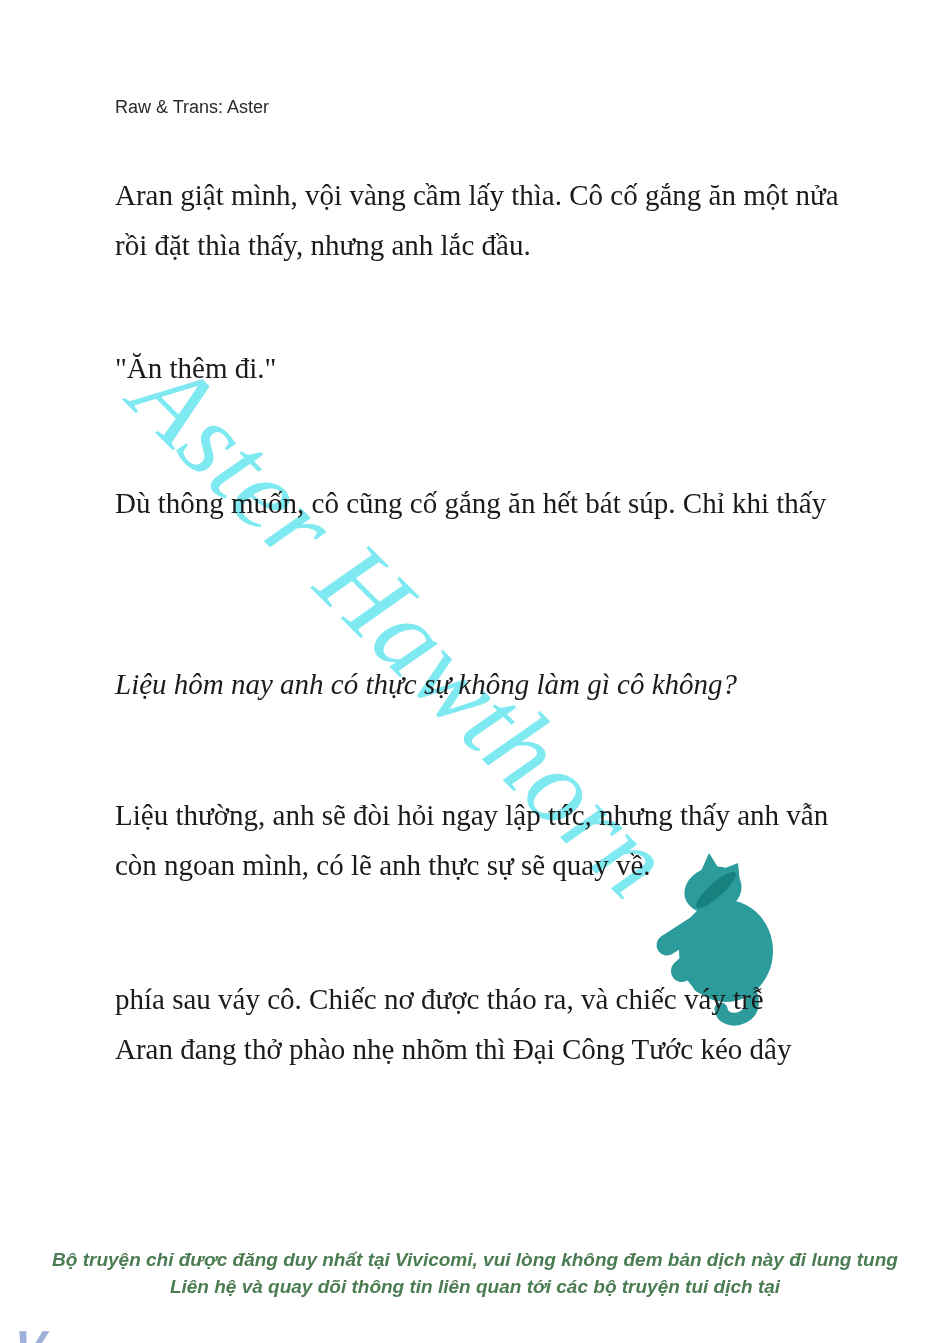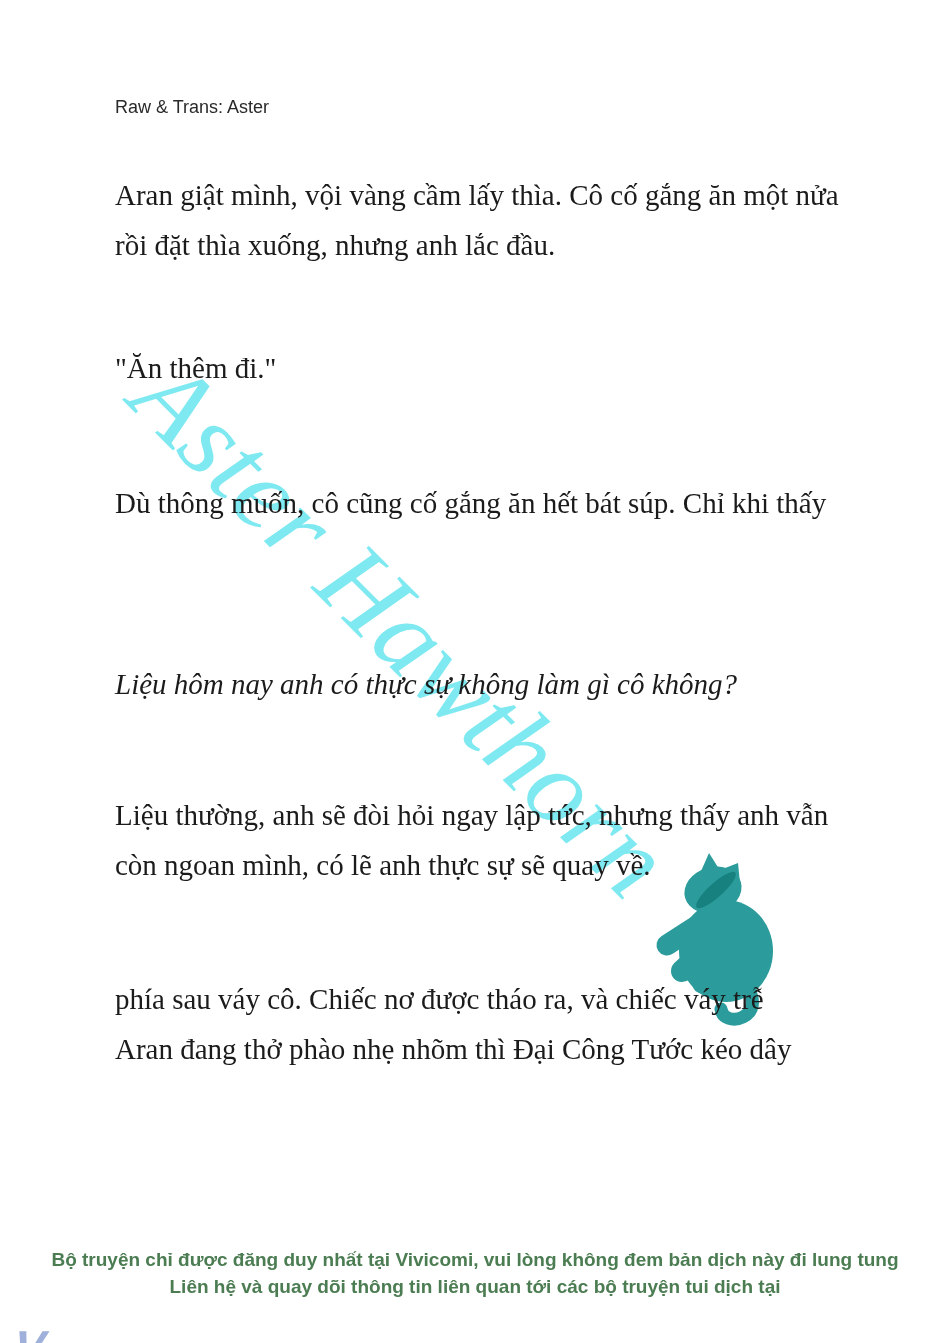--- a/index.html
+++ b/index.html
@@ -44,21 +44,21 @@
   }
   .story{position:absolute;left:0;top:16px;width:100%;height:100%;z-index:2;}
   .para{position:absolute;left:115px;width:740px;font-size:29px;}
   .para .line{height:50px;line-height:50px;white-space:nowrap;}
   .p0{top:112px;} .p1{top:285px;} .p2{top:420px;}
   .p3{top:601px;font-style:italic;} .p4{top:732px;} .p5{top:916px;}
   .footer{
     position:absolute;left:0;top:1204px;width:950px;
     text-align:center;
     font-family:"Liberation Sans","DejaVu Sans",sans-serif;
-    font-weight:bold;
+    font-weight:bold;font-style:italic;
     font-size:19px;line-height:27px;
     color:var(--footer-green);
     z-index:2;
   }
   .logo{
     position:absolute;left:14px;top:1282px;
     font-family:"Liberation Sans","DejaVu Sans",sans-serif;
     font-style:italic;font-weight:bold;
     color:var(--logo-blue);
     transform:skewX(-6deg);
@@ -88,21 +88,21 @@
       <path d="M66,92 L32,123" stroke="var(--cat-teal)" stroke-width="22" stroke-linecap="round" fill="none"></path>
       <ellipse cx="70" cy="136" rx="27" ry="11" transform="rotate(-7 70 136)"></ellipse>
       <path d="M94,136 C 106,148 105,163 93,169 C 83,174 72,170 71,161" stroke="var(--cat-teal)" stroke-width="13" stroke-linecap="round" fill="none"></path>
     </g>
     <ellipse cx="66" cy="42" rx="26" ry="7" transform="rotate(-42 66 42)" fill="var(--cat-shade)"></ellipse>
   </svg>
 
   <div class="story">
     <div class="para p0">
       <div class="line">Aran giật mình, vội vàng cầm lấy thìa. Cô cố gắng ăn một nửa</div>
-      <div class="line">rồi đặt thìa xuống, nhưng anh lắc đầu.</div>
+      <div class="line">rồi đặt thìa thấy, nhưng anh lắc đầu.</div>
     </div>
     <div class="para p1">
       <div class="line">"Ăn thêm đi."</div>
     </div>
     <div class="para p2">
       <div class="line">Dù thông muốn, cô cũng cố gắng ăn hết bát súp. Chỉ khi thấy</div>
     </div>
     <div class="para p3">
       <div class="line">Liệu hôm nay anh có thực sự không làm gì cô không?</div>
     </div>

